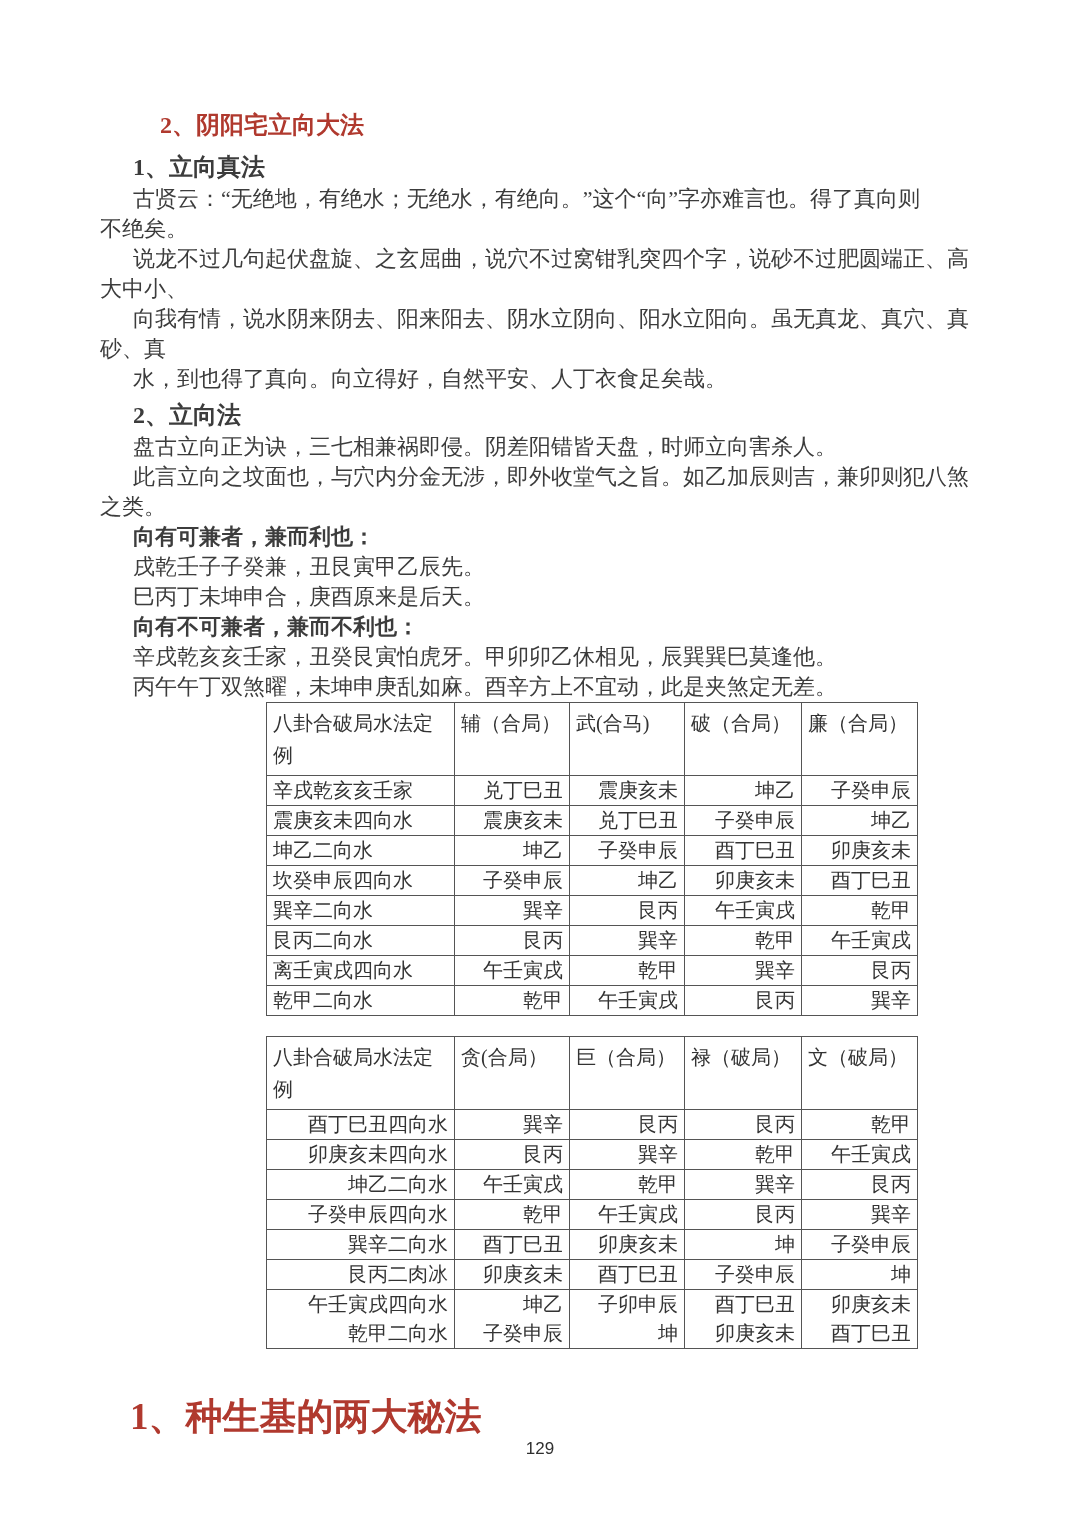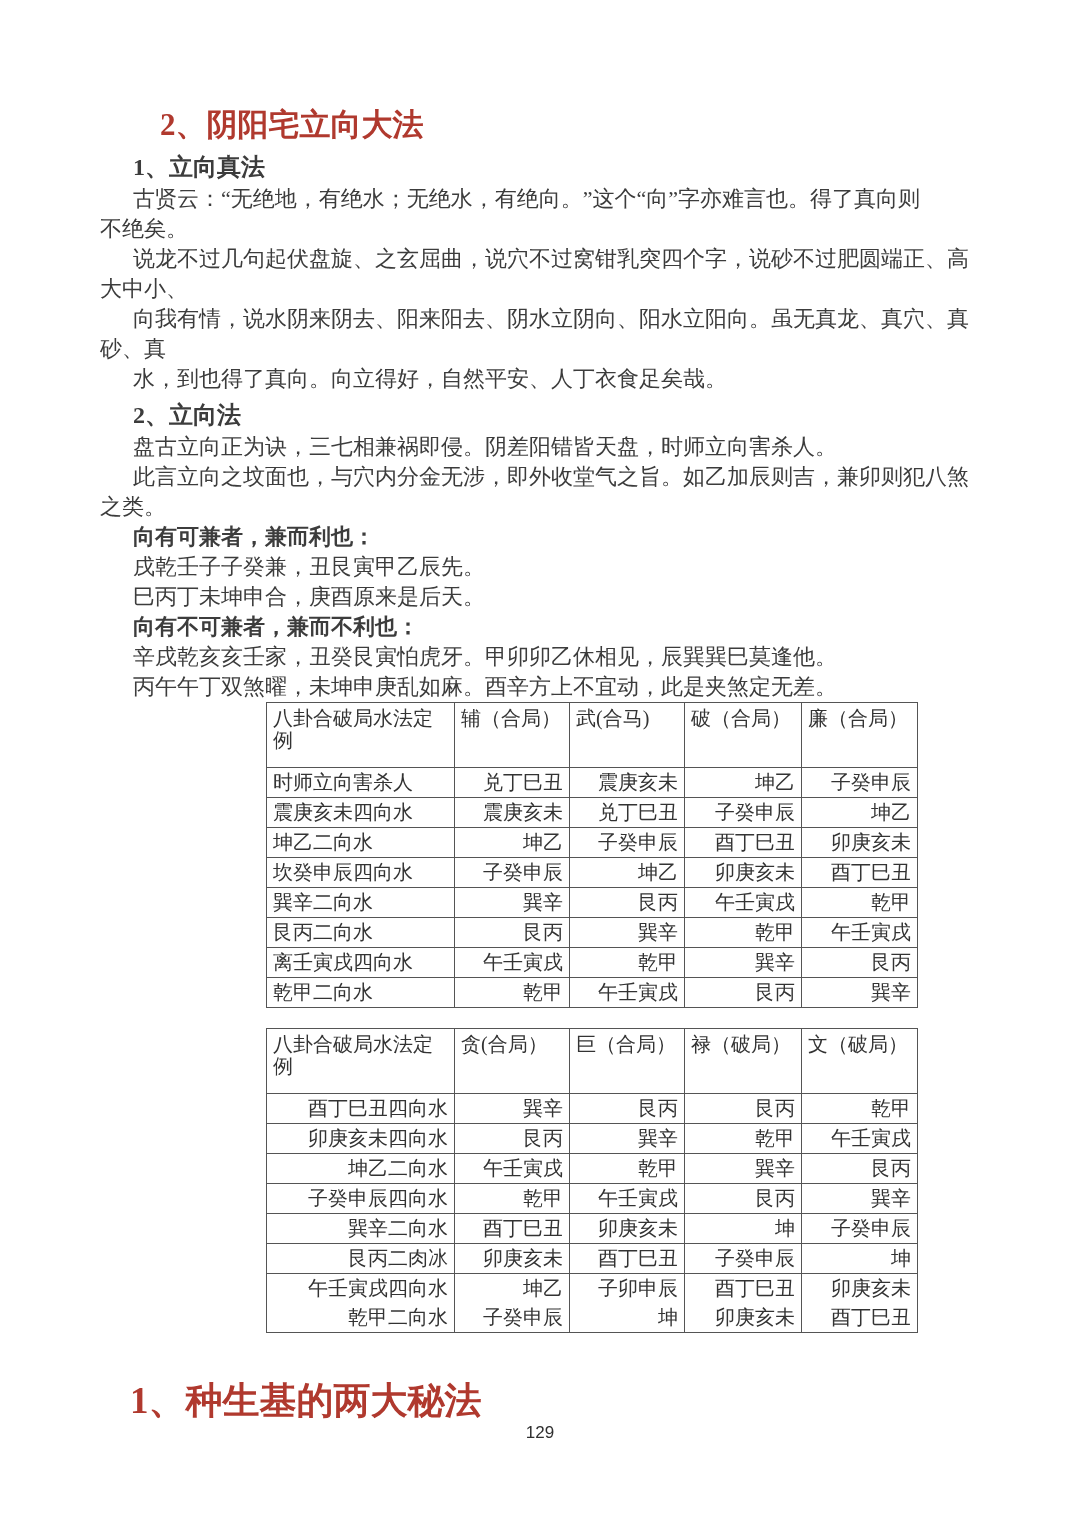--- a/index.html
+++ b/index.html
@@ -8,21 +8,21 @@
     width: 1080px;
     height: 1526px;
     background: #ffffff;
     font-family: "Liberation Serif", serif;
     color: #3c3c3c;
     overflow: hidden;
   }
   .doc-title {
     margin: 0;
     padding: 106px 16px 0 160px;
-    font-size: 31px;
+    font-size: 24px;
     line-height: 38px;
     font-weight: bold;
     color: #b0392e;
   }
   .body-lines { margin: 8px 110px 0 100px; }
   .line { font-size: 22px; line-height: 30px; white-space: nowrap; }
   .line.p-first { padding-left: 33px; }
   .line.p-cont  { padding-left: 0; }
   .line.h2 { padding-left: 33px; font-weight: bold; font-size: 24px; margin: 6px 0 2px 0; }
   .line.bold { padding-left: 33px; font-weight: bold; }
@@ -38,21 +38,21 @@
   .wtable th, .wtable td {
     border: 1px solid #555555;
     overflow: hidden;
   }
   .wtable th {
     font-weight: normal;
     text-align: left;
     vertical-align: top;
     padding: 4px 6px;
     height: 56px;
-    line-height: 22px;
+    line-height: 32px;
   }
   .wtable td {
     padding: 1px 6px;
     height: 27px;
     vertical-align: middle;
   }
   .wtable th:nth-child(1), .wtable td:nth-child(1) { width: 175px; }
   .wtable th:nth-child(2), .wtable td:nth-child(2) { width: 102px; }
   .wtable th:nth-child(3), .wtable td:nth-child(3) { width: 102px; }
   .wtable th:nth-child(4), .wtable td:nth-child(4) { width: 104px; }
@@ -105,21 +105,21 @@
         <tr>
           <th>八卦合破局水法定例</th>
           <th>辅（合局）</th>
           <th>武(合马)</th>
           <th>破（合局）</th>
           <th>廉（合局）</th>
         </tr>
       </thead>
       <tbody>
         <tr>
-          <td>时师立向害杀人</td>
+          <td>辛戌乾亥亥壬家</td>
           <td>兑丁巳丑</td>
           <td>震庚亥未</td>
           <td>坤乙</td>
           <td>子癸申辰</td>
         </tr>
         <tr>
           <td>震庚亥未四向水</td>
           <td>震庚亥未</td>
           <td>兑丁巳丑</td>
           <td>子癸申辰</td>

